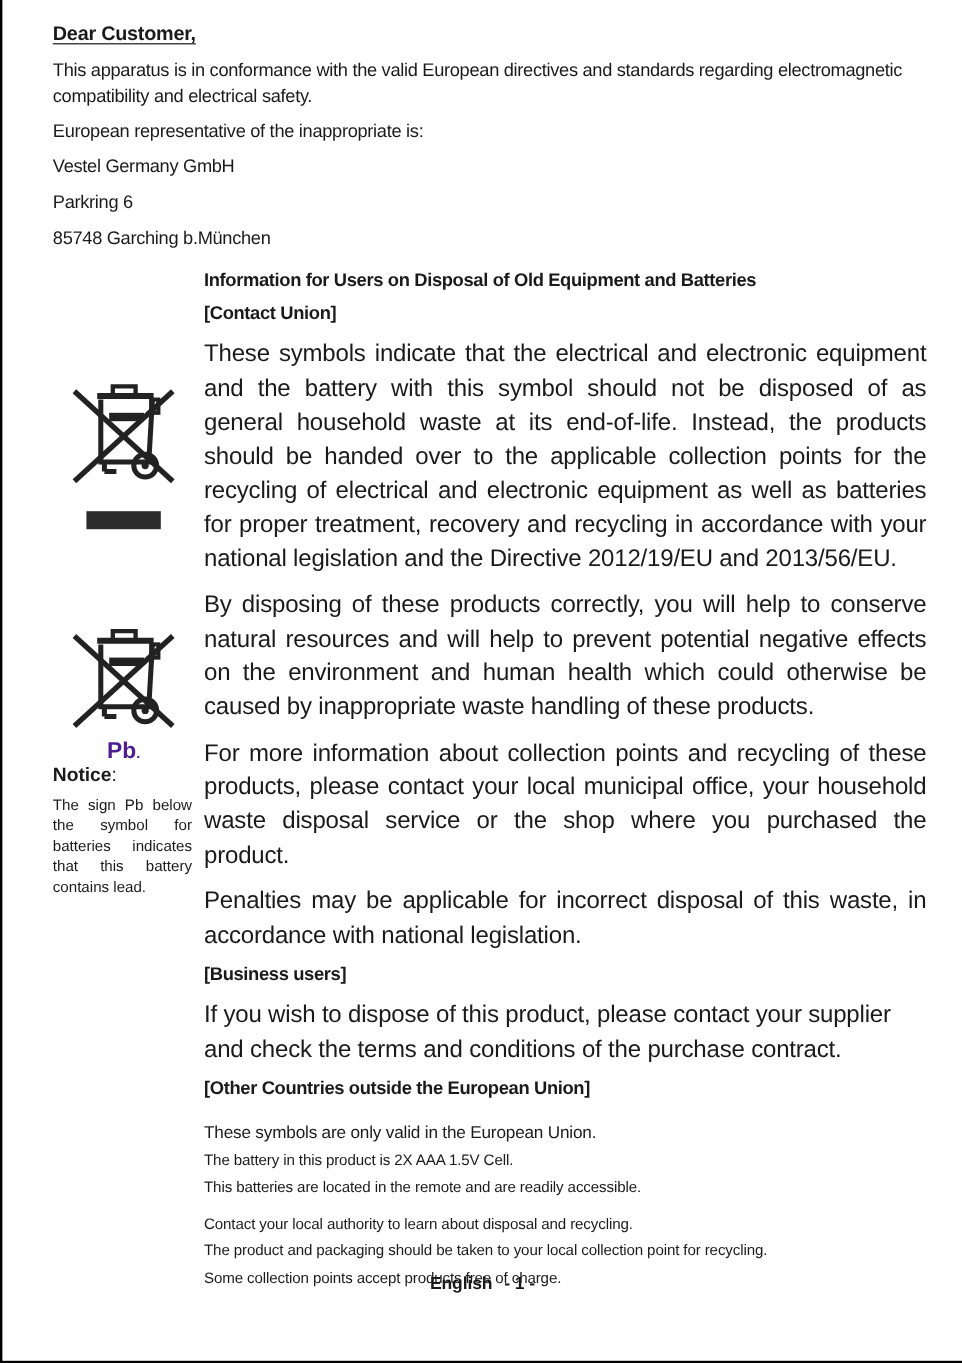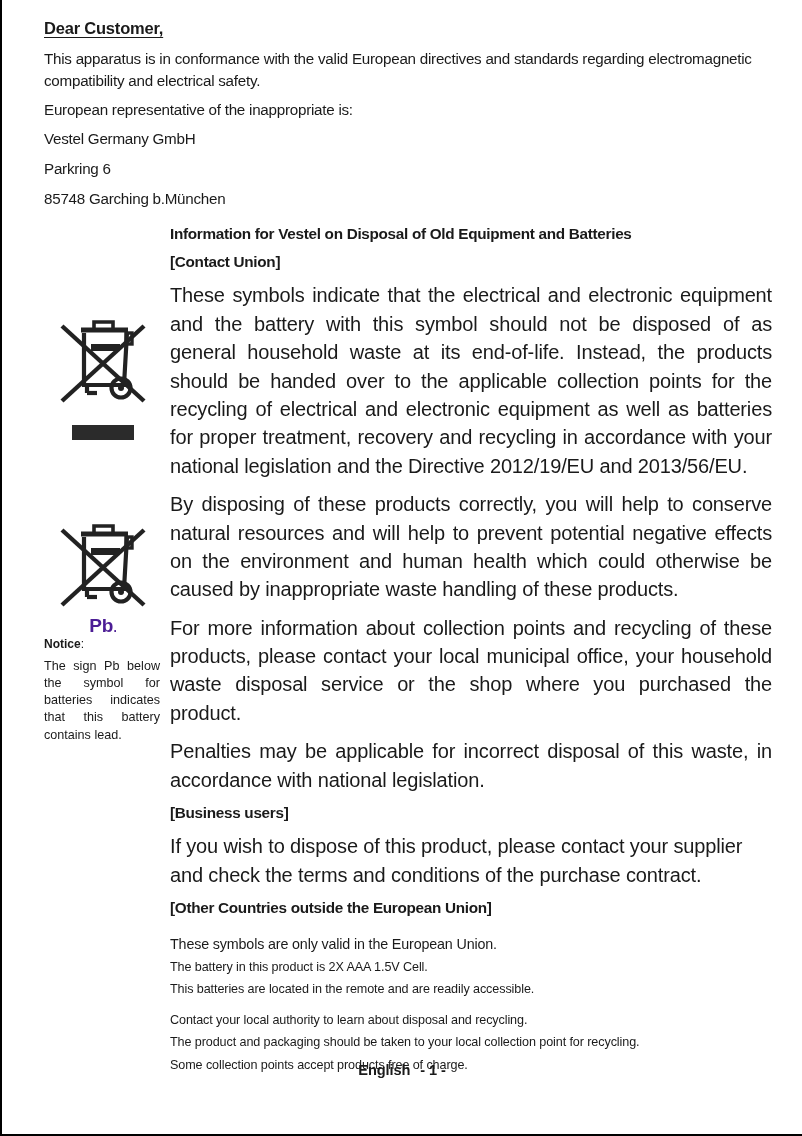--- a/index.html
+++ b/index.html
@@ -126,21 +126,21 @@
   .pb-label .dot { font-size: 12px; }
 
   
   .notice-block {
     position: absolute;
     top: 412px;
     left: 0;
     width: 116px;
   }
   .notice-head {
-    font-size: 12px;
+    font-size: 16px;
     font-weight: bold;
     margin: 0 0 7px 0;
     line-height: 1.2;
   }
   .notice-head .colon { font-weight: normal; }
   .notice-body {
     font-size: 12.6px;
     line-height: 1.36;
     margin: 0;
     text-align: justify;
@@ -239,21 +239,21 @@
 
         <div class="notice-block">
           <p class="notice-head"><span>Notice</span><span class="colon">:</span></p>
           <p class="notice-body">The sign Pb below the symbol for batteries indicates that this battery contains lead.</p>
         </div>
 
       </div>
 
       <div class="col-right">
 
-        <h2 class="sec-title">Information for Vestel on Disposal of Old Equipment and Batteries</h2>
+        <h2 class="sec-title">Information for Users on Disposal of Old Equipment and Batteries</h2>
 
         <h3 class="sub-title">[Contact Union]</h3>
 
         <p class="body-p">These symbols indicate that the electrical and electronic equipment and the battery with this symbol should not be disposed of as general household waste at its end-of-life. Instead, the products should be handed over to the applicable collection points for the recycling of electrical and electronic equipment as well as batteries for proper treatment, recovery and recycling in accordance with your national legislation and the Directive 2012/19/EU and 2013/56/EU.</p>
 
         <p class="body-p">By disposing of these products correctly, you will help to conserve natural resources and will help to prevent potential negative effects on the environment and human health which could otherwise be caused by inappropriate waste handling of these products.</p>
 
         <p class="body-p">For more information about collection points and recycling of these products, please contact your local municipal office, your household waste disposal service or the shop where you purchased the product.</p>
 
         <p class="body-p">Penalties may be applicable for incorrect disposal of this waste, in accordance with national legislation.</p>

